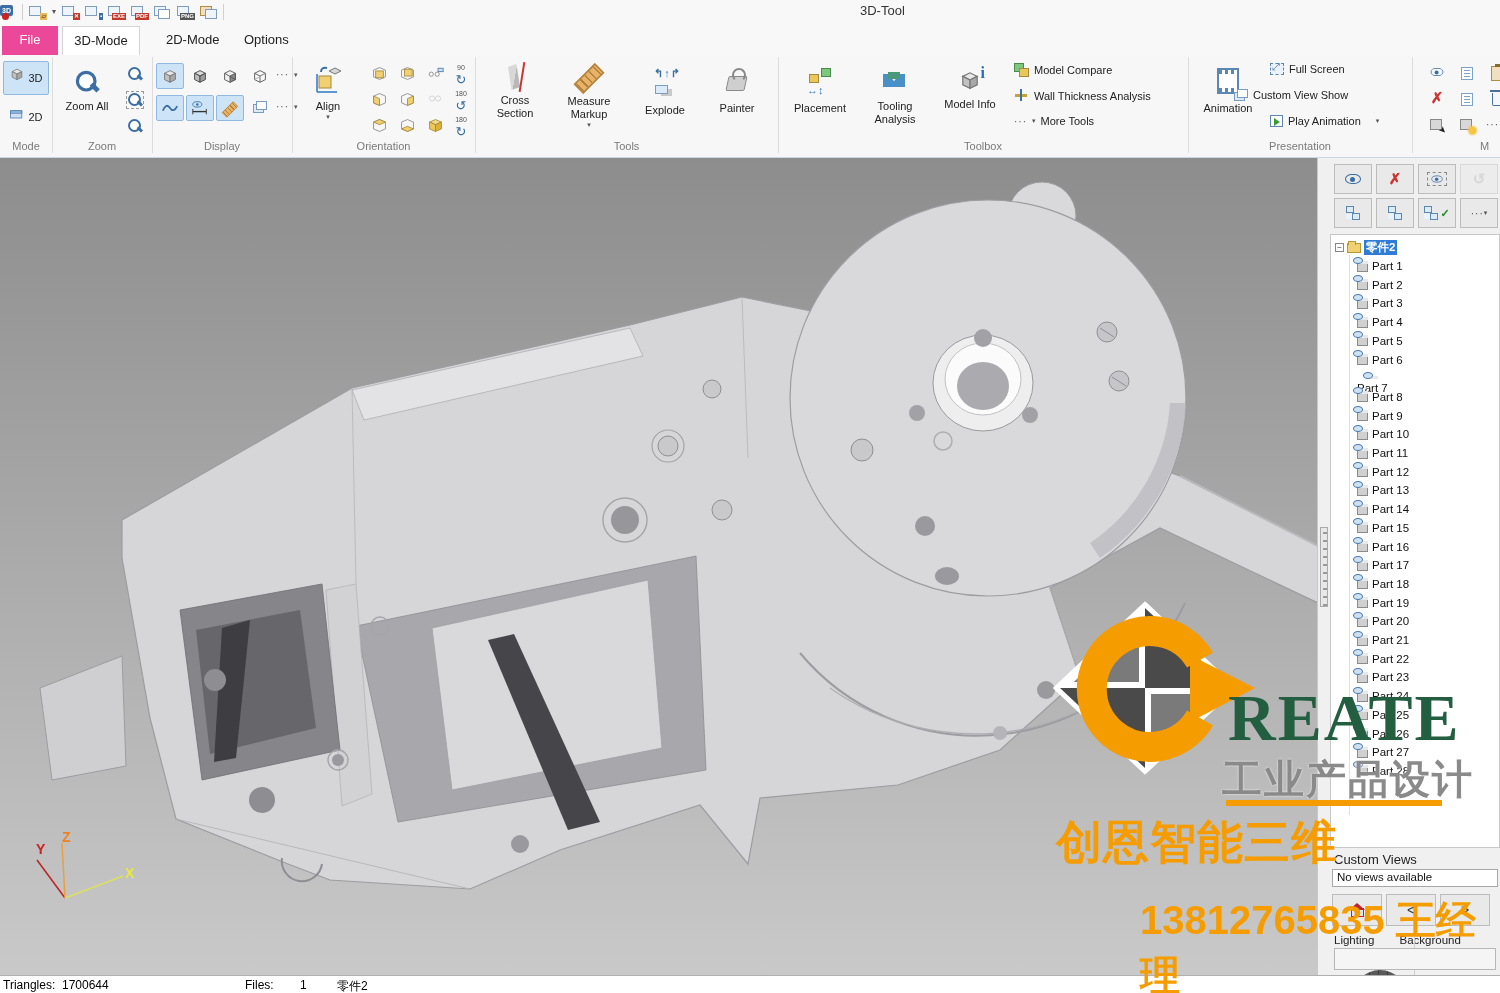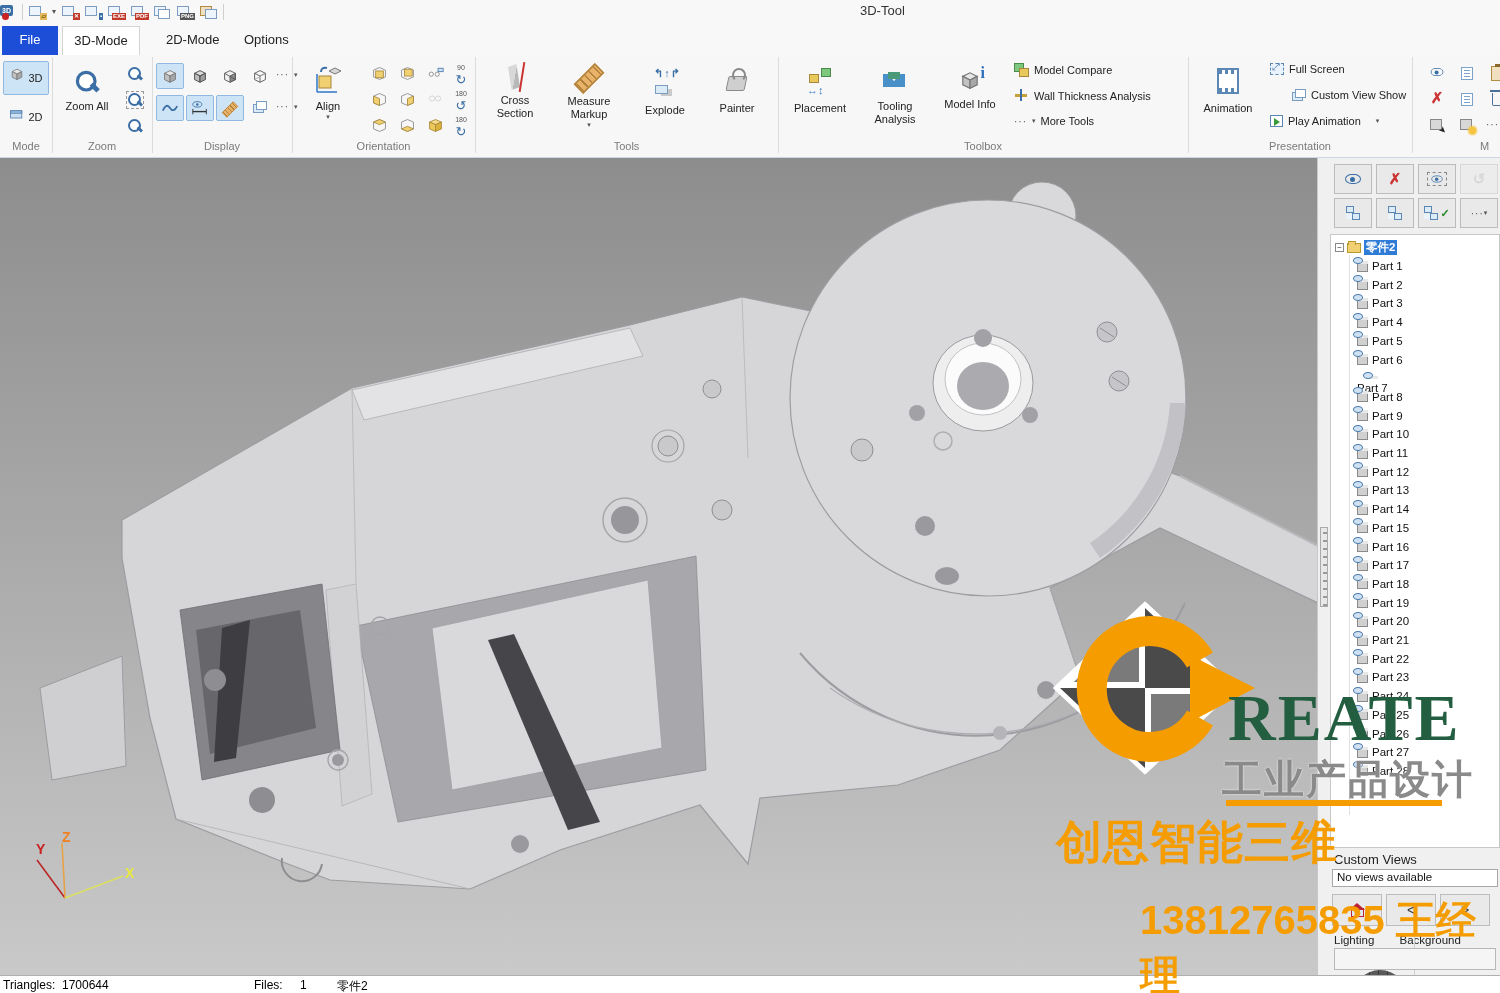--- a/index.html
+++ b/index.html
@@ -17,21 +17,21 @@
   .qicon .badge.yellow { background:#e5b95c; color:#7a5b10; }
   .qsep { width:1px; height:16px; background:#d0d0d0; }
   .applogo { width:16px; height:16px; position:relative; }
   .applogo .c1 { position:absolute; left:0; top:1px; width:13px; height:11px; background:#3a6ea5; border-radius:2px; color:#fff; font-size:7px; font-weight:bold; text-align:center; line-height:11px;}
   .applogo .dot { position:absolute; left:2px; bottom:0; width:7px; height:7px; background:#cc2222; border-radius:50%; }
   .caret { font-size:8px; color:#555; }
 
   
   .tabrow { position:absolute; left:0; top:23px; width:1500px; height:32px; background:#f8f8f8; }
   .tab { position:absolute; top:3px; height:29px; font-size:13px; color:#222; text-align:center; line-height:28px; padding:0 16px; }
-  .tab.file { background:#1d4ed8; color:#fff; left:2px; width:56px; padding:0; }
+  .tab.file { background:#ec4899; color:#fff; left:2px; width:56px; padding:0; }
   .tab.active { background:#ffffff; border:1px solid #d4d4d4; border-bottom:none; left:62px; width:78px; padding:0; }
   .tab.plain2d { left:150px; }
   .tab.plainopt { left:228px; }
 
   
   .ribbon { position:absolute; left:0; top:55px; width:1500px; height:103px; background:#f7f7f7; border-bottom:1px solid #ccd6e4; }
   .rsep { position:absolute; top:2px; width:1px; height:96px; background:#dcdcdc; }
   .glabel { position:absolute; top:85px; font-size:11px; color:#7a7a7a; text-align:center; }
   .rbtn { position:absolute; border:1px solid transparent; border-radius:2px; font-size:11px; color:#222; text-align:center; cursor:default; }
   .rbtn.sel { background:#cde4f7; border-color:#8fb9e0; }
@@ -422,21 +422,21 @@
     <div class="glabel" style="left:778px;width:410px;">Toolbox</div>
 
     <div class="rbtn" style="left:1196px;top:4px;width:64px;height:80px;">
       <span class="i-film" style="margin-top:8px;"></span>
       <div class="biglabel" style="margin-top:6px;">Animation</div>
     </div>
     <div class="smallrow" style="left:1270px;top:8px;">
       <span class="i-fullscr"></span>
       <span>Full Screen</span>
     </div>
-    <div class="smallrow" style="left:1270px;top:34px;padding-left:22px;">
+    <div class="smallrow" style="left:1212px;top:34px;padding-left:22px;">
       <span class="i-winstack"></span>
       <span>Custom View Show</span>
     </div>
     <div class="smallrow" style="left:1270px;top:60px;">
       <span class="i-playfilm"></span>
       <span>Play Animation</span>
       <span class="dncaret" style="margin-left:10px;">▾</span>
     </div>
     <div class="glabel" style="left:1188px;width:224px;">Presentation</div>
 
@@ -714,21 +714,21 @@
       </div>
     </div>
     <div class="envsep"></div>
     <div class="globe"></div>
     <div class="emptybox" style="top:790px;height:22px;"></div>
   </div>
 
   <div class="statusbar">
     <span style="left:3px;">Triangles:</span>
     <span style="left:62px;">1700644</span>
-    <span style="left:254px;">Files:</span>
+    <span style="left:245px;">Files:</span>
     <span style="left:300px;">1</span>
     <span style="left:337px;">零件2</span>
   </div>
 
   <div class="wm">
     <svg width="240" height="220" viewBox="0 0 240 220" style="position:absolute;left:1040px;top:600px;">
       <g>
         <path d="M105 8 L190 88 L105 168 L20 88 Z" fill="#7a7a7a"></path>
         <path d="M105 8 L190 88 L105 168 L20 88 Z" fill="none" stroke="#fff" stroke-width="10" stroke-dasharray="0"></path>
         <line x1="20" y1="88" x2="190" y2="88" stroke="#fff" stroke-width="12"></line>

